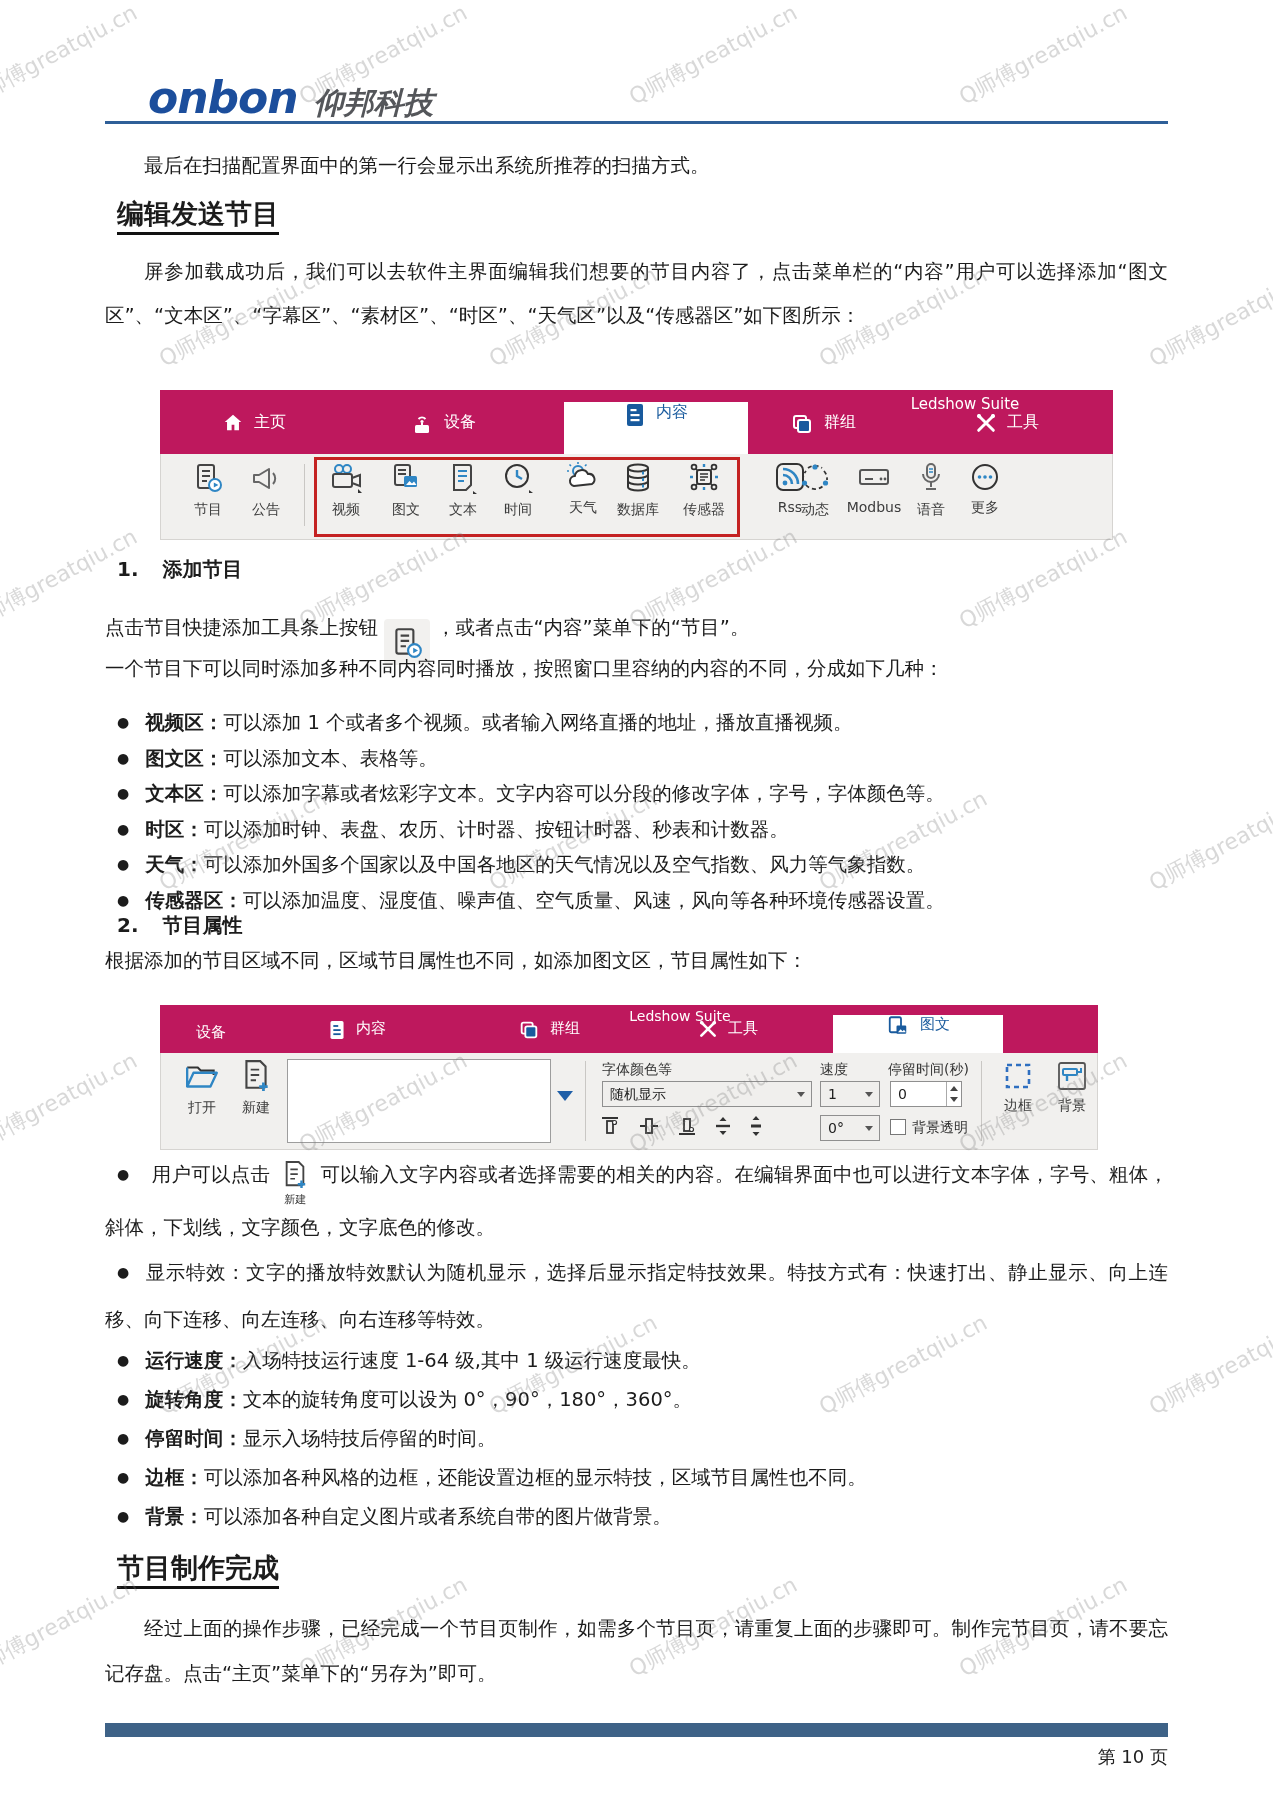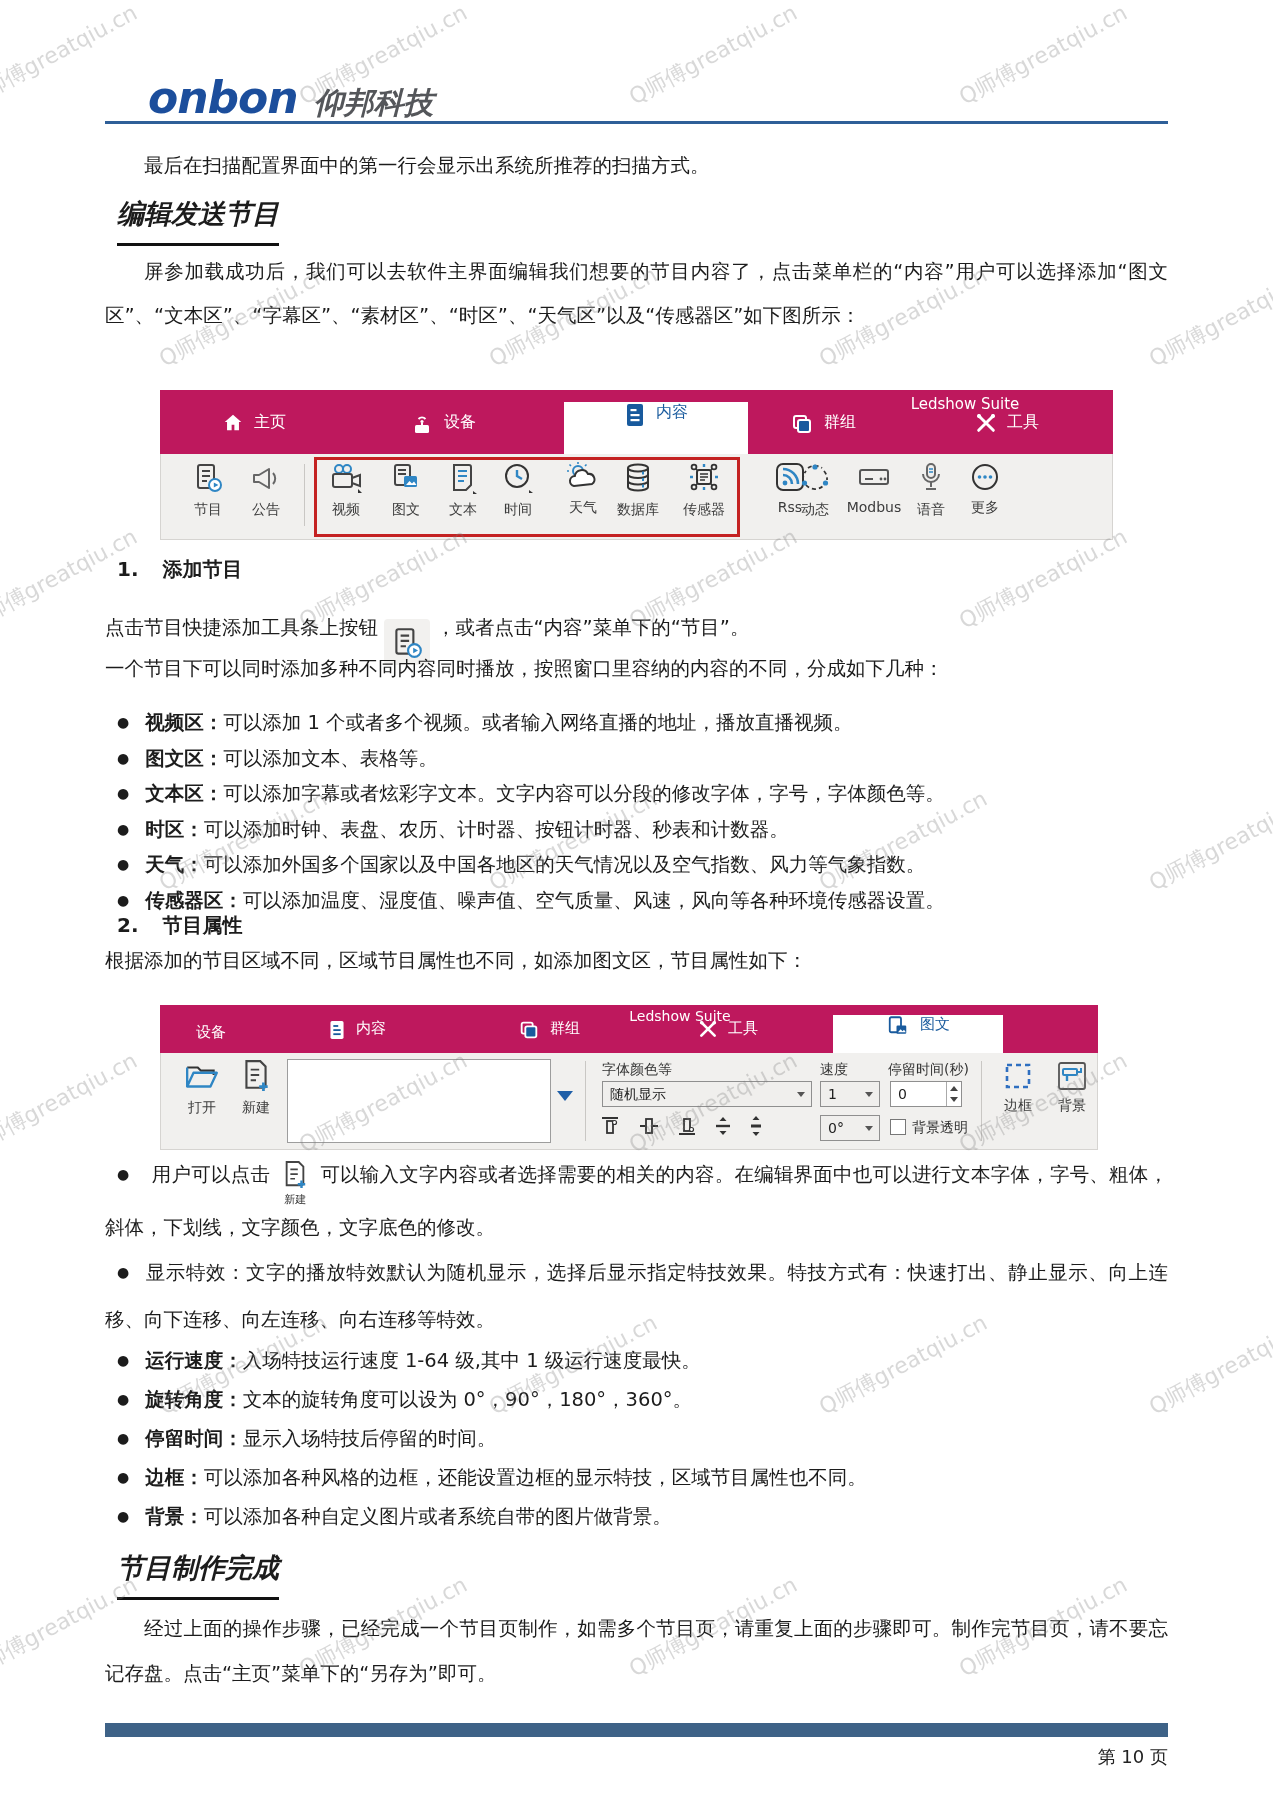--- a/index.html
+++ b/index.html
@@ -12,21 +12,21 @@
   
   .brandrow{position:absolute;left:148px;top:72px;display:flex;align-items:baseline;z-index:2;}
   .brand{font-size:44px;font-weight:800;font-style:italic;color:#1c4e9c;letter-spacing:-1px;}
   .brand-cn{font-size:30px;font-weight:bold;font-style:italic;color:#54565a;margin-left:16px;}
   .hrule{position:absolute;left:105px;top:121px;width:1063px;height:3px;background:#2e5f98;}
   
   .p{position:absolute;left:105px;width:1063px;font-size:19.5px;line-height:44px;
      text-align:justify;margin:0;z-index:2;}
   .indent{text-indent:2em;}
   .h1{position:absolute;left:117px;margin:0;font-size:27px;font-weight:bold;z-index:2;}
-  .hu{display:inline-block;border-bottom:3.5px solid #111;padding-bottom:11px;font-style:italic;}
+  .hu{display:inline-block;border-bottom:3.5px solid #111;padding-bottom:0;}
   .subhead{position:absolute;left:117px;font-size:20px;font-weight:bold;z-index:2;}
   .subhead .st{margin-left:24px;}
   .blist{position:absolute;left:105px;width:1063px;z-index:2;}
   .bl{font-size:19.5px;line-height:33.5px;text-align:justify;margin:0;}
   .bl::before{content:"●";font-size:14px;margin:0 16px 0 12px;position:relative;top:-2px;}
   .bl2{font-size:19.5px;line-height:45px;text-align:justify;margin:0;}
   .bl2::before{content:"●";font-size:14px;margin:0 16px 0 12px;position:relative;top:-2px;}
   .bl3{font-size:19.5px;line-height:37px;text-align:justify;margin:0;}
   .bl3::before{content:"●";font-size:14px;margin:0 16px 0 12px;position:relative;top:-2px;}
   

